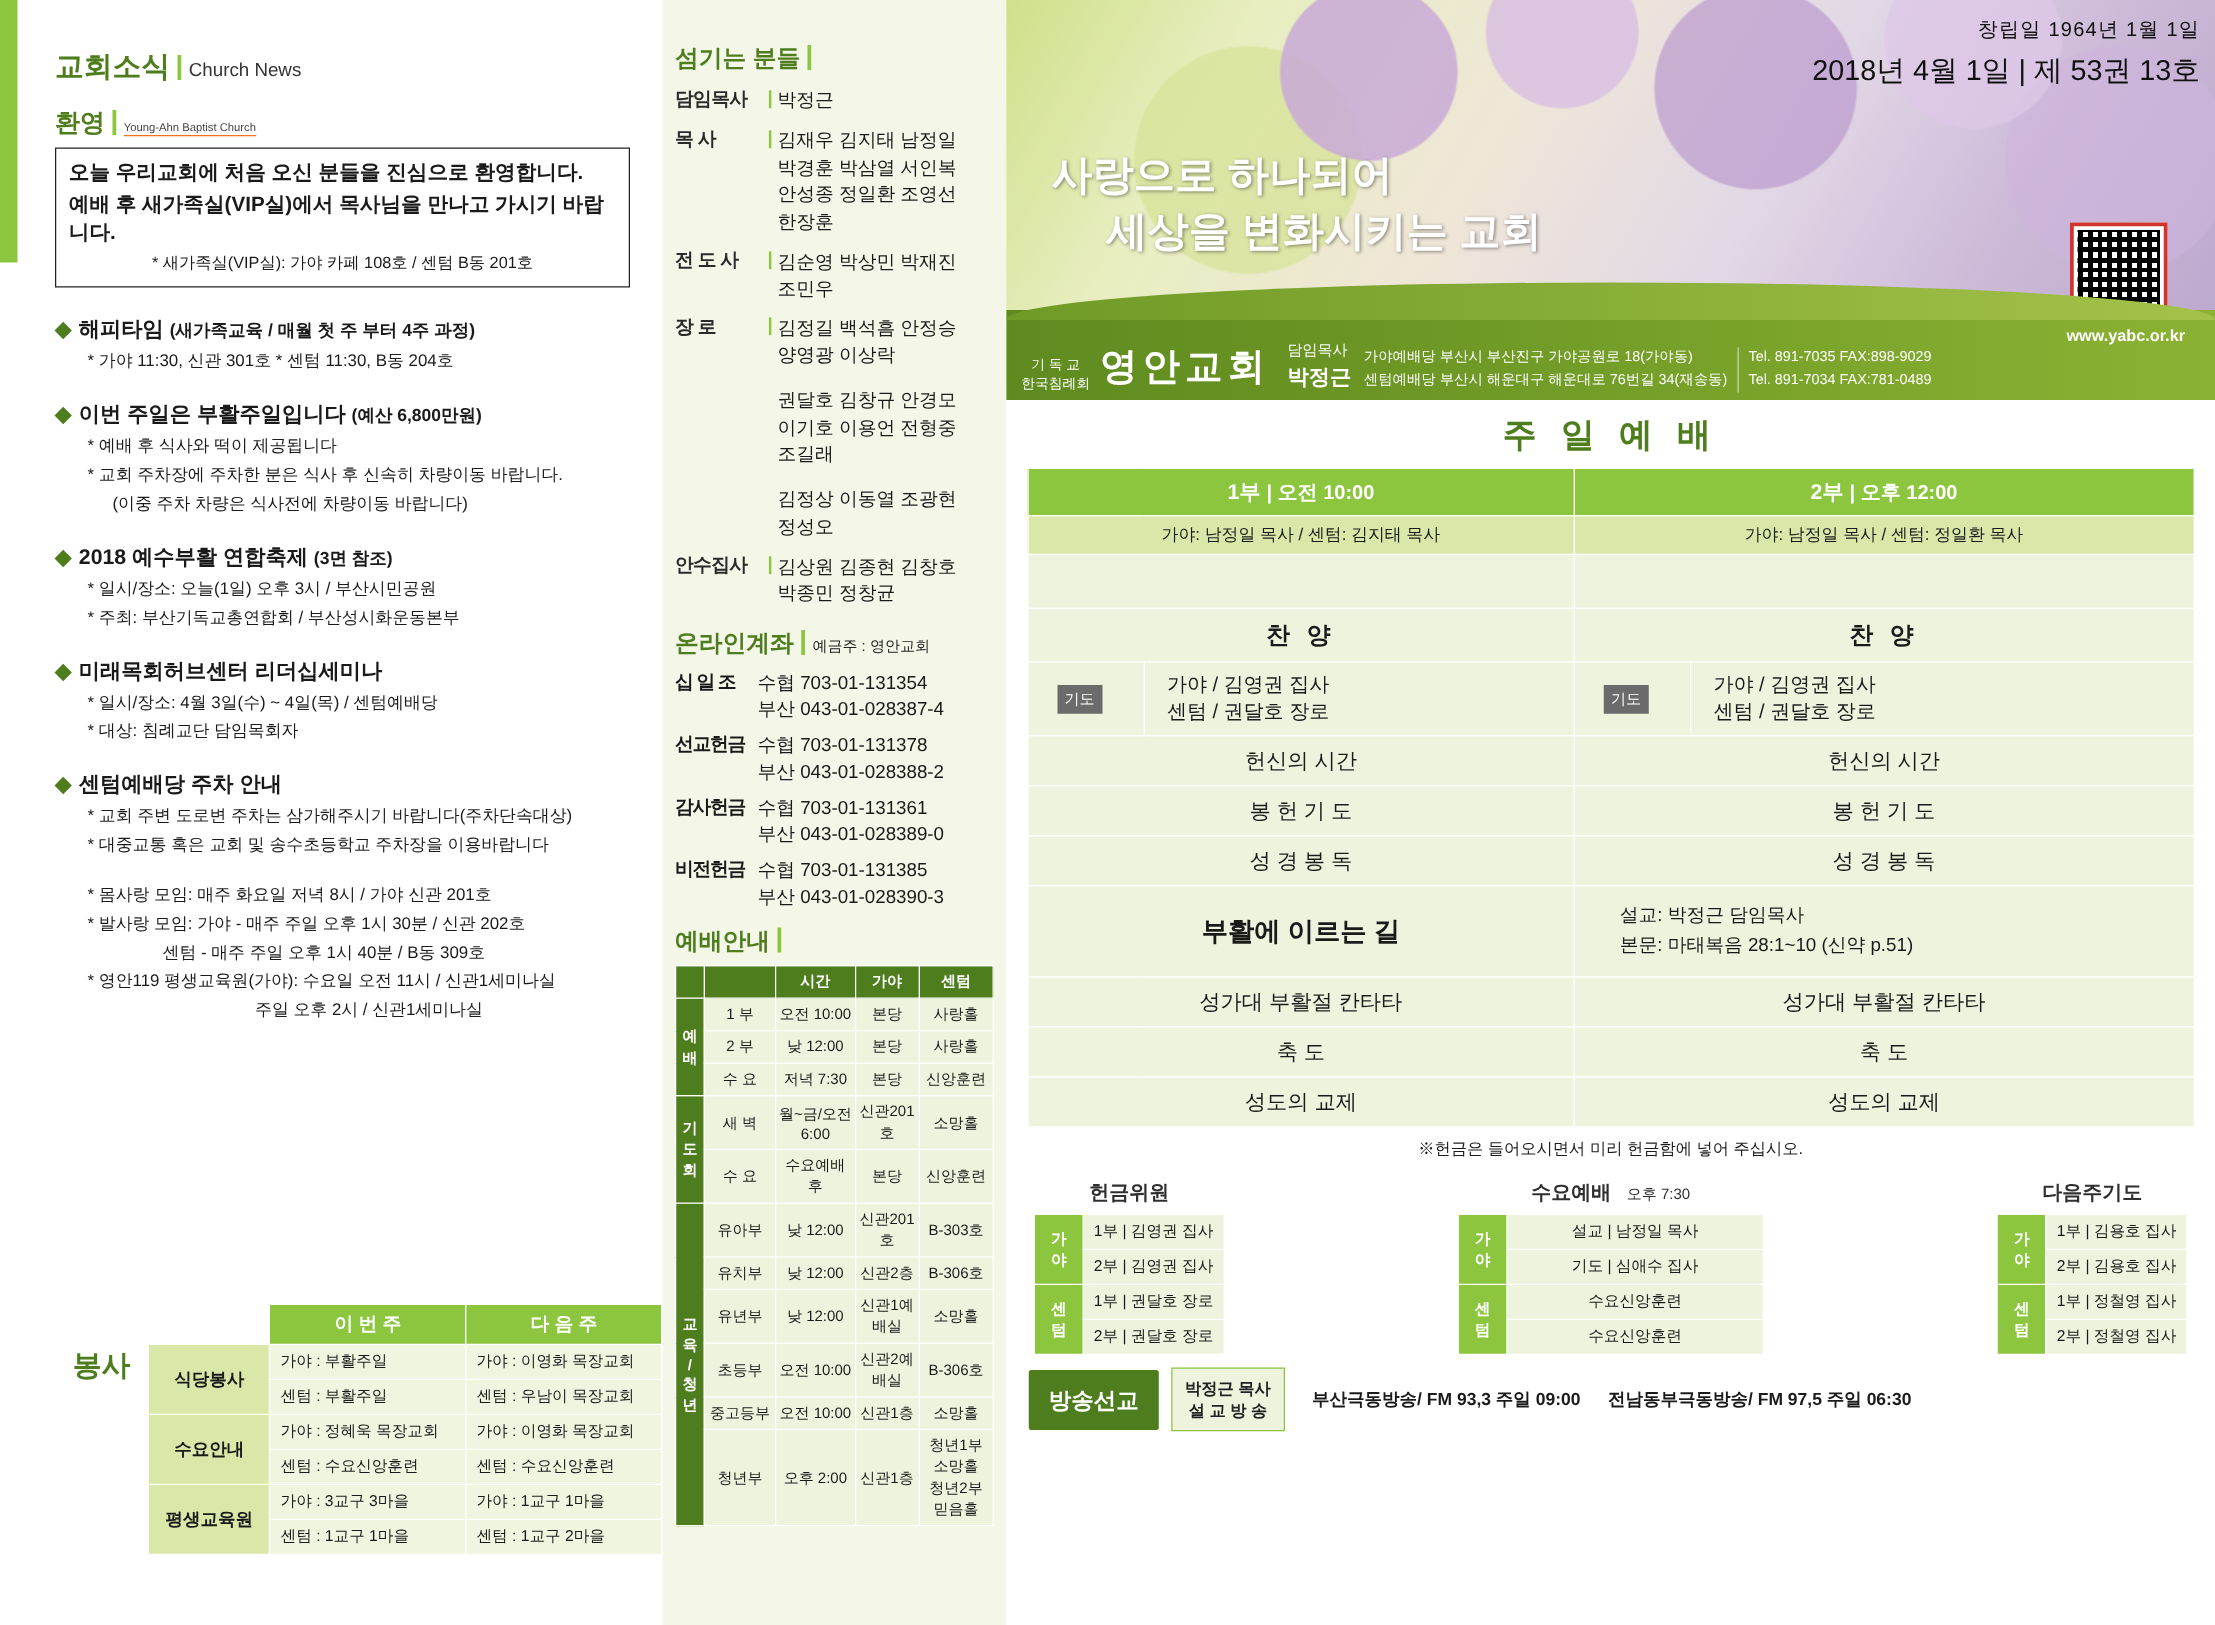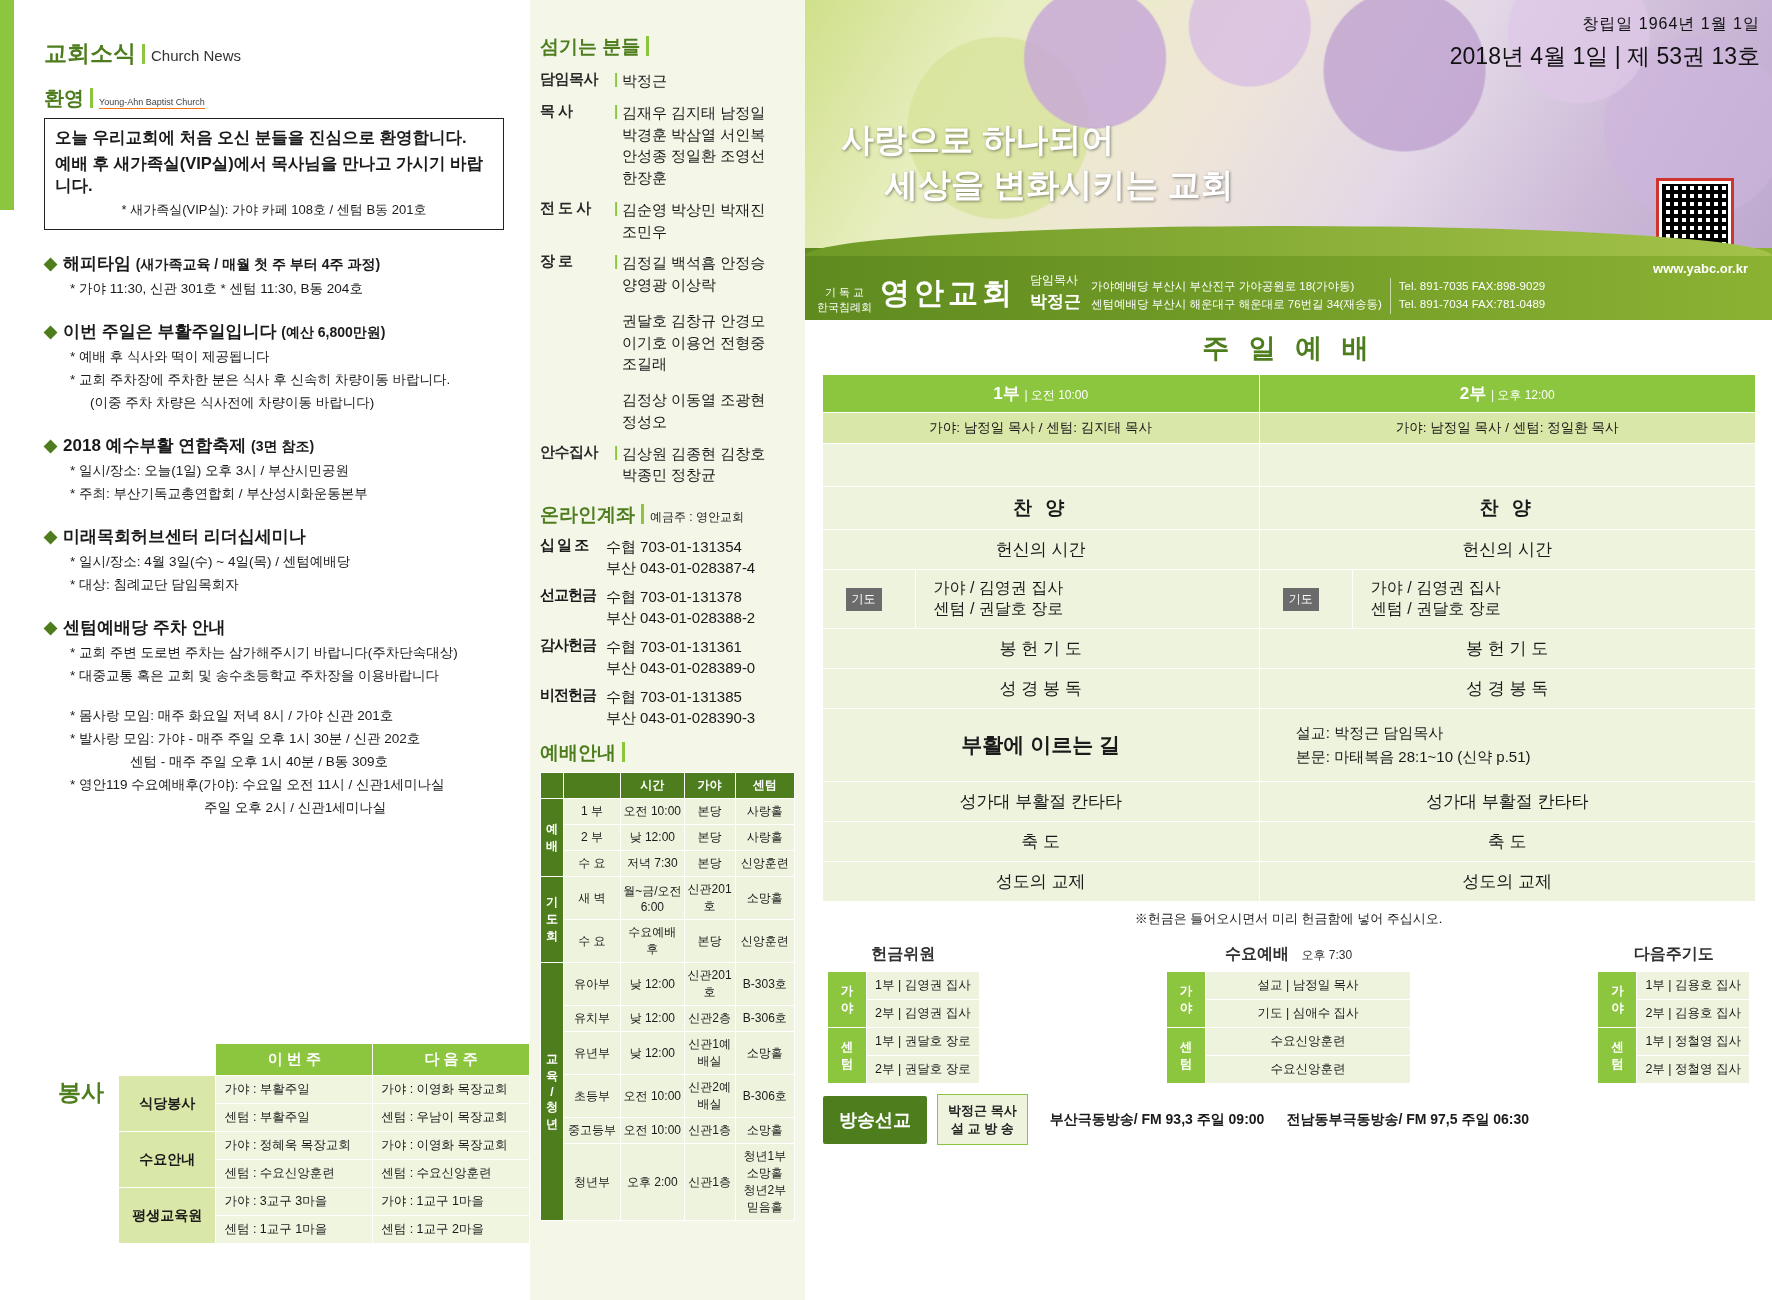--- a/index.html
+++ b/index.html
@@ -92,21 +92,21 @@
   .pastorbox{font-size:12px;margin-left:14px;line-height:1.5;}
   .pastorbox b{font-size:17px;}
   .addr{font-size:11.5px;margin-left:10px;line-height:1.55;}
   .tel{font-size:11.5px;line-height:1.55;border-left:1px solid rgba(255,255,255,.6);padding-left:8px;margin-left:8px;}
   .web{font-size:13px;font-weight:bold;position:absolute;right:24px;bottom:44px;color:#fff;}
 
   .sunday-title{text-align:center;font-size:27px;font-weight:bold;color:#4e7d1e;letter-spacing:6px;margin:10px 0 8px;}
   table.svc{border-collapse:collapse;width:934px;margin:0 auto;font-size:15px;}
   table.svc td{border:1px solid #fff;padding:8px 4px;text-align:center;background:#eef3dd;}
   table.svc td.hd{background:#8cc63f;color:#fff;font-weight:bold;font-size:17px;padding:7px 4px;}
-  table.svc td.hd span.t{font-size:12px;font-weight:normal;}
+  table.svc td.hd span.t{font-size:16px;font-weight:bold;}
   table.svc td.sub{background:#d9e7a8;font-size:13.5px;padding:6px;}
   table.svc td.blank{background:#eef3dd;height:26px;}
   table.svc td.big{font-size:19px;font-weight:bold;letter-spacing:4px;}
   .pray-tag{display:inline-block;background:#6b6b6b;color:#fff;font-size:12px;padding:3px 6px;vertical-align:middle;margin-right:10px;}
   .note-line{text-align:center;font-size:13px;margin-top:8px;}
 
   table.bottom{border-collapse:collapse;font-size:12.5px;}
   table.bottom td{border:1px solid #fff;padding:5px 8px;background:#eef3dd;}
   table.bottom td.side{background:#8cc63f;color:#fff;text-align:center;font-weight:bold;width:22px;}
   .bt-head{text-align:center;font-size:16px;font-weight:bold;color:#2f2f2f;margin-bottom:6px;}
@@ -164,21 +164,21 @@
       <div class="item">
         <div class="item-head"><span class="dia">◆</span><span>센텀예배당 주차 안내</span></div>
         <div class="item-line">* 교회 주변 도로변 주차는 삼가해주시기 바랍니다(주차단속대상)</div>
         <div class="item-line">* 대중교통 혹은 교회 및 송수초등학교 주차장을 이용바랍니다</div>
       </div>
 
       <div class="item">
         <div class="item-line">* 몸사랑 모임: 매주 화요일 저녁 8시 / 가야 신관 201호</div>
         <div class="item-line">* 발사랑 모임: 가야 - 매주 주일 오후 1시 30분 / 신관 202호</div>
         <div class="item-line ind" style="padding-left:86px">센텀 - 매주 주일 오후 1시 40분 / B동 309호</div>
-        <div class="item-line">* 영안119 수요예배후(가야): 수요일 오전 11시 / 신관1세미나실</div>
+        <div class="item-line">* 영안119 평생교육원(가야): 수요일 오전 11시 / 신관1세미나실</div>
         <div class="item-line ind" style="padding-left:160px">주일 오후 2시 / 신관1세미나실</div>
       </div>
     </div>
 
     <div style="position:absolute;left:44px;bottom:56px;">
       <div style="display:flex;align-items:flex-start;">
         <div class="bongsa-title" style="width:88px;padding-top:34px;">봉사</div>
         <table class="bongsa">
           <tbody>
               <tr>
@@ -458,36 +458,36 @@
       </tr>
       <tr>
         <td class="blank" colspan="2"></td>
         <td class="blank" colspan="2"></td>
       </tr>
       <tr>
         <td class="big" colspan="2">찬        양</td>
         <td class="big" colspan="2">찬        양</td>
       </tr>
       <tr>
-        <td colspan="2" style="font-size:17px">헌신의 시간</td>
-        <td colspan="2" style="font-size:17px">헌신의 시간</td>
-      </tr>
-      <tr>
         <td style="width:84px"><span class="pray-tag">기도</span></td>
         <td style="text-align:left;padding-left:18px;font-size:16px;">
           <div>가야 /  김영권 집사</div>
           <div>센텀 /  권달호 장로</div>
         </td>
         <td style="width:84px"><span class="pray-tag">기도</span></td>
         <td style="text-align:left;padding-left:18px;font-size:16px;">
           <div>가야 /  김영권 집사</div>
           <div>센텀 /  권달호 장로</div>
         </td>
       </tr>
       <tr>
+        <td colspan="2" style="font-size:17px">헌신의 시간</td>
+        <td colspan="2" style="font-size:17px">헌신의 시간</td>
+      </tr>
+      <tr>
         <td colspan="2" style="font-size:17px">봉 헌 기 도</td>
         <td colspan="2" style="font-size:17px">봉 헌 기 도</td>
       </tr>
       <tr>
         <td colspan="2" style="font-size:17px">성 경 봉 독</td>
         <td colspan="2" style="font-size:17px">성 경 봉 독</td>
       </tr>
       <tr>
         <td colspan="2" style="font-size:21px;font-weight:bold;padding:14px 4px;">부활에 이르는 길</td>
         <td colspan="2" style="text-align:left;padding:12px 0 12px 36px;font-size:15px;line-height:1.6;">

